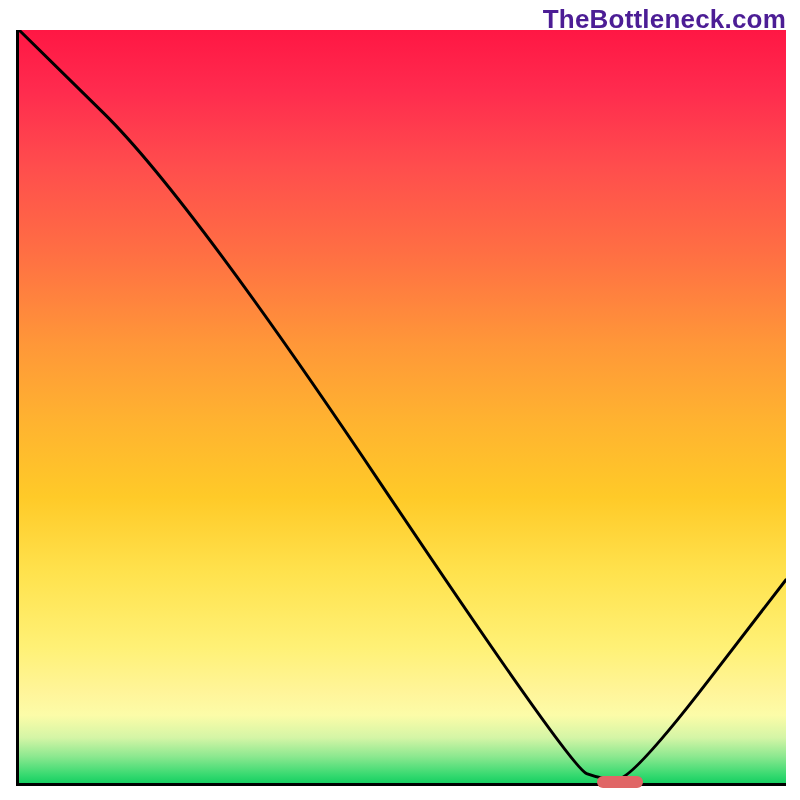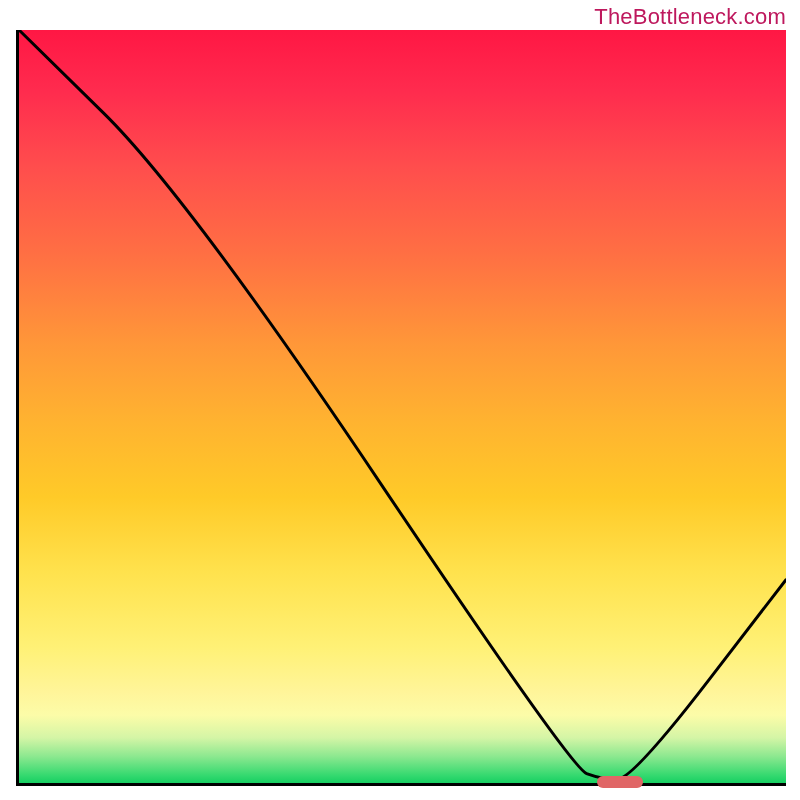--- a/index.html
+++ b/index.html
@@ -55,23 +55,23 @@
     position: absolute;
     left: 0;
     top: 0;
     width: 100%;
     height: 100%;
   }
   .watermark {
     position: absolute;
     top: 4px;
     right: 14px;
-    color: #be185d;
-    font-size: 22px;
-    font-weight: 400;
+    color: #4c1d95;
+    font-size: 26px;
+    font-weight: 700;
     letter-spacing: 0.2px;
   }
   .marker {
     position: absolute;
     width: 48px;
     height: 12px;
     background: #e06666;
     border-radius: 6px;
   }
 </style>

